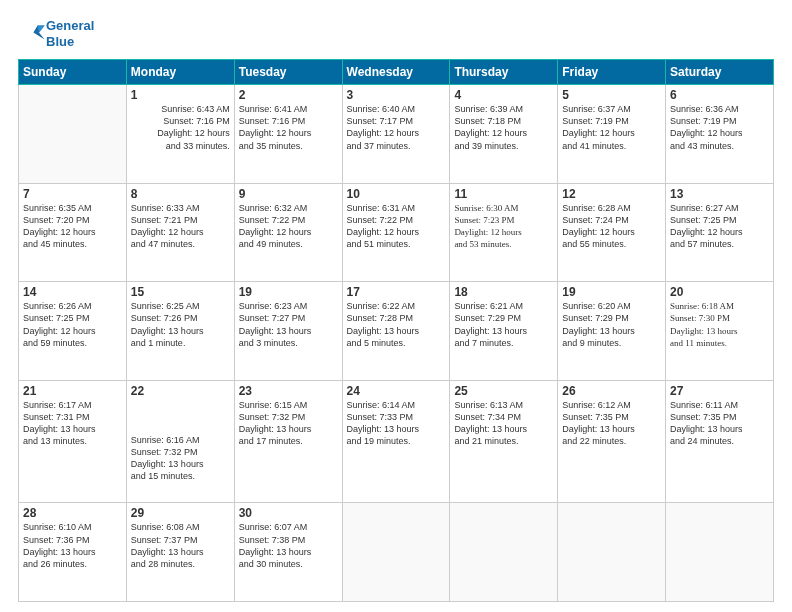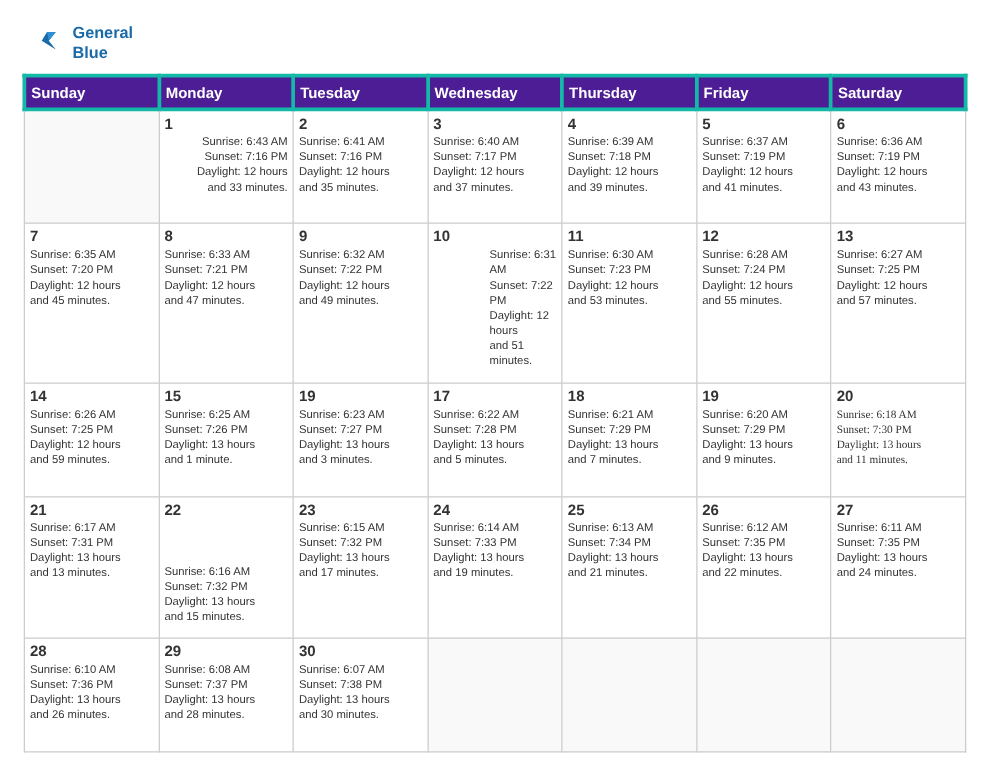--- a/index.html
+++ b/index.html
@@ -19,21 +19,21 @@
     }
     .header {
       display: flex;
       justify-content: space-between;
       align-items: flex-start;
       margin-bottom: 10px;
     }
     .logo {
       display: flex;
       align-items: center;
-      gap: 12px;
+      gap: 0;
     }
     .logo-text {
       font-size: 13px;
       font-weight: bold;
       color: #333;
       line-height: 1.2;
     }
     .logo-text span {
       color: #1a6aa8;
     }
@@ -54,27 +54,27 @@
       font-size: 14px;
       color: #555;
     }
     .calendar-table {
       width: 100%;
       border-collapse: collapse;
       flex: 1;
       table-layout: fixed;
     }
     .calendar-table th {
-      background-color: #4c1d95;
+      background-color: #0369a1;
       color: #fff;
       font-size: 12px;
       font-weight: bold;
       padding: 5px 4px;
       text-align: left;
-      border: 3px solid #14b8a6;
+      border: 1px solid #14b8a6;
     }
     .calendar-table td {
       border: 1px solid #ccc;
       vertical-align: top;
       padding: 3px 4px;
       font-size: 9.5px;
       color: #333;
       height: 85px;
     }
     .day-number {
@@ -188,28 +188,28 @@
           </td>
           <td>
             <span class="day-number">9</span>
             <div class="cell-text" style="white-space: pre-line;">Sunrise: 6:32 AM
 Sunset: 7:22 PM
 Daylight: 12 hours
 and 49 minutes.</div>
           </td>
           <td>
             <span class="day-number">10</span>
-            <div class="cell-text" style="white-space: pre-line; margin-left: 45px;">Sunrise: 6:31 AM
+            <div class="cell-text" style="white-space: pre-line;">Sunrise: 6:31 AM
 Sunset: 7:22 PM
 Daylight: 12 hours
 and 51 minutes.</div>
           </td>
           <td>
             <span class="day-number">11</span>
-            <div class="cell-text" style="white-space: pre-line;">Sunrise: 6:30 AM
+            <div class="cell-text" style="white-space: pre-line; font-family: Liberation Serif, serif;">Sunrise: 6:30 AM
 Sunset: 7:23 PM
 Daylight: 12 hours
 and 53 minutes.</div>
           </td>
           <td>
             <span class="day-number">12</span>
             <div class="cell-text" style="white-space: pre-line;">Sunrise: 6:28 AM
 Sunset: 7:24 PM
 Daylight: 12 hours
 and 55 minutes.</div>

